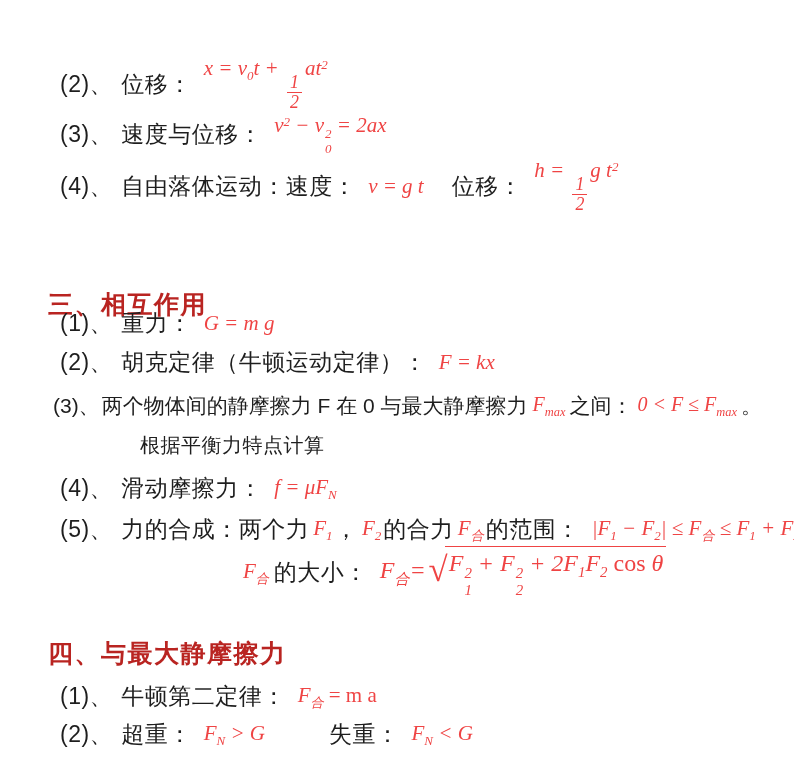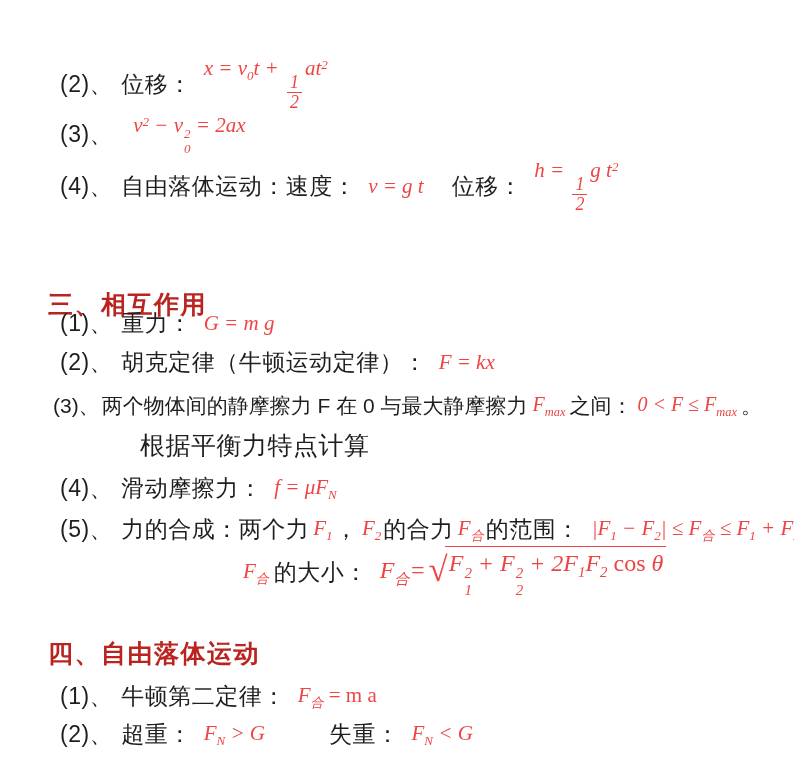--- a/index.html
+++ b/index.html
@@ -2,21 +2,21 @@
 <html><head>
 <meta charset="utf-8">
 <style>
   html,body{margin:0;padding:0;background:#ffffff;}
   .page{position:relative;width:794px;height:764px;background:#ffffff;overflow:hidden;
         font-family:"Liberation Sans",sans-serif;color:#1e1e1e;}
   .line{position:absolute;display:flex;align-items:center;white-space:nowrap;font-size:23px;}
   .num{margin-right:8px;letter-spacing:0.5px;}
   .zh{letter-spacing:0.5px;}
   .heading{position:absolute;font-weight:bold;font-size:25px;letter-spacing:1.5px;}
-  .note{font-size:25px;}
+  .note{font-size:20px;}
   
   .math{font-family:"Liberation Serif",serif;font-style:italic;font-size:21px;margin-left:12px;color:#ef4444;}
   .math.tight{margin-left:4px;margin-right:2px;}
   .math.nolead{margin-left:0;}
   .mr{}
   .mu{font-style:normal;}
   .math sub,.math sup{font-size:0.62em;line-height:1;}
   .math sub{vertical-align:-0.38em;}
   .math sup{vertical-align:0.5em;}
   .frac{display:inline-flex;flex-direction:column;align-items:center;vertical-align:-0.7em;
@@ -45,20 +45,21 @@
     <span class="num">(2)、</span>
     <span class="zh">位移：</span>
     <span class="math"><span class="mr">x = </span><span class="mg"><span class="mb">v</span><sub>0</sub></span><span class="mr">t + </span><span class="frac">
           <span class="fnum">1</span>
           <span class="fden">2</span>
         </span><span class="mg"><span class="mb">at</span><sup>2</sup></span></span>
   </div>
 
   <div class="line" style="top:117px;left:60px;height:34px">
     <span class="num">(3)、</span>
+    <span class="zh">速度与位移：</span>
     <span class="math"><span class="mg"><span class="mb">v</span><sup>2</sup></span><span class="mr"> − </span><span class="mg"><span class="mb">v</span><span class="ssbox">
             <span class="ssup">2</span>
             <span class="ssdn">0</span>
           </span></span><span class="mr"> = 2ax</span></span>
   </div>
 
   <div class="line" style="top:162px;left:60px;height:48px">
     <span class="num">(4)、</span>
     <span class="zh">自由落体运动：</span>
     <span class="zh">速度：</span>
@@ -123,21 +124,21 @@
           <span class="sqrt-rad"><span class="mg"><span class="mb">F</span><span class="ssbox">
                 <span class="ssup">2</span>
                 <span class="ssdn">1</span>
               </span></span><span class="mr"> + </span><span class="mg"><span class="mb">F</span><span class="ssbox">
                 <span class="ssup">2</span>
                 <span class="ssdn">2</span>
               </span></span><span class="mr"> + 2</span><span class="mg"><span class="mb">F</span><sub>1</sub></span><span class="mg"><span class="mb">F</span><sub>2</sub></span><span class="mu"> cos </span><span class="mr">θ</span></span>
         </span></span>
   </div>
 
-  <div class="heading" style="top: 637px; left: 48px; color: rgb(185, 36, 33);">四、自由落体运动</div>
+  <div class="heading" style="top: 637px; left: 48px; color: rgb(185, 36, 33);">四、与最大静摩擦力</div>
 
   <div class="line" style="top:680px;left:60px;height:32px">
     <span class="num">(1)、</span>
     <span class="zh">牛顿第二定律：</span>
     <span class="math"><span class="mg"><span class="mb">F</span><sub>合</sub></span><span class="mu"> = m a</span></span>
   </div>
 
   <div class="line" style="top:718px;left:60px;height:32px">
     <span class="num">(2)、</span>
     <span class="zh">超重：</span>

